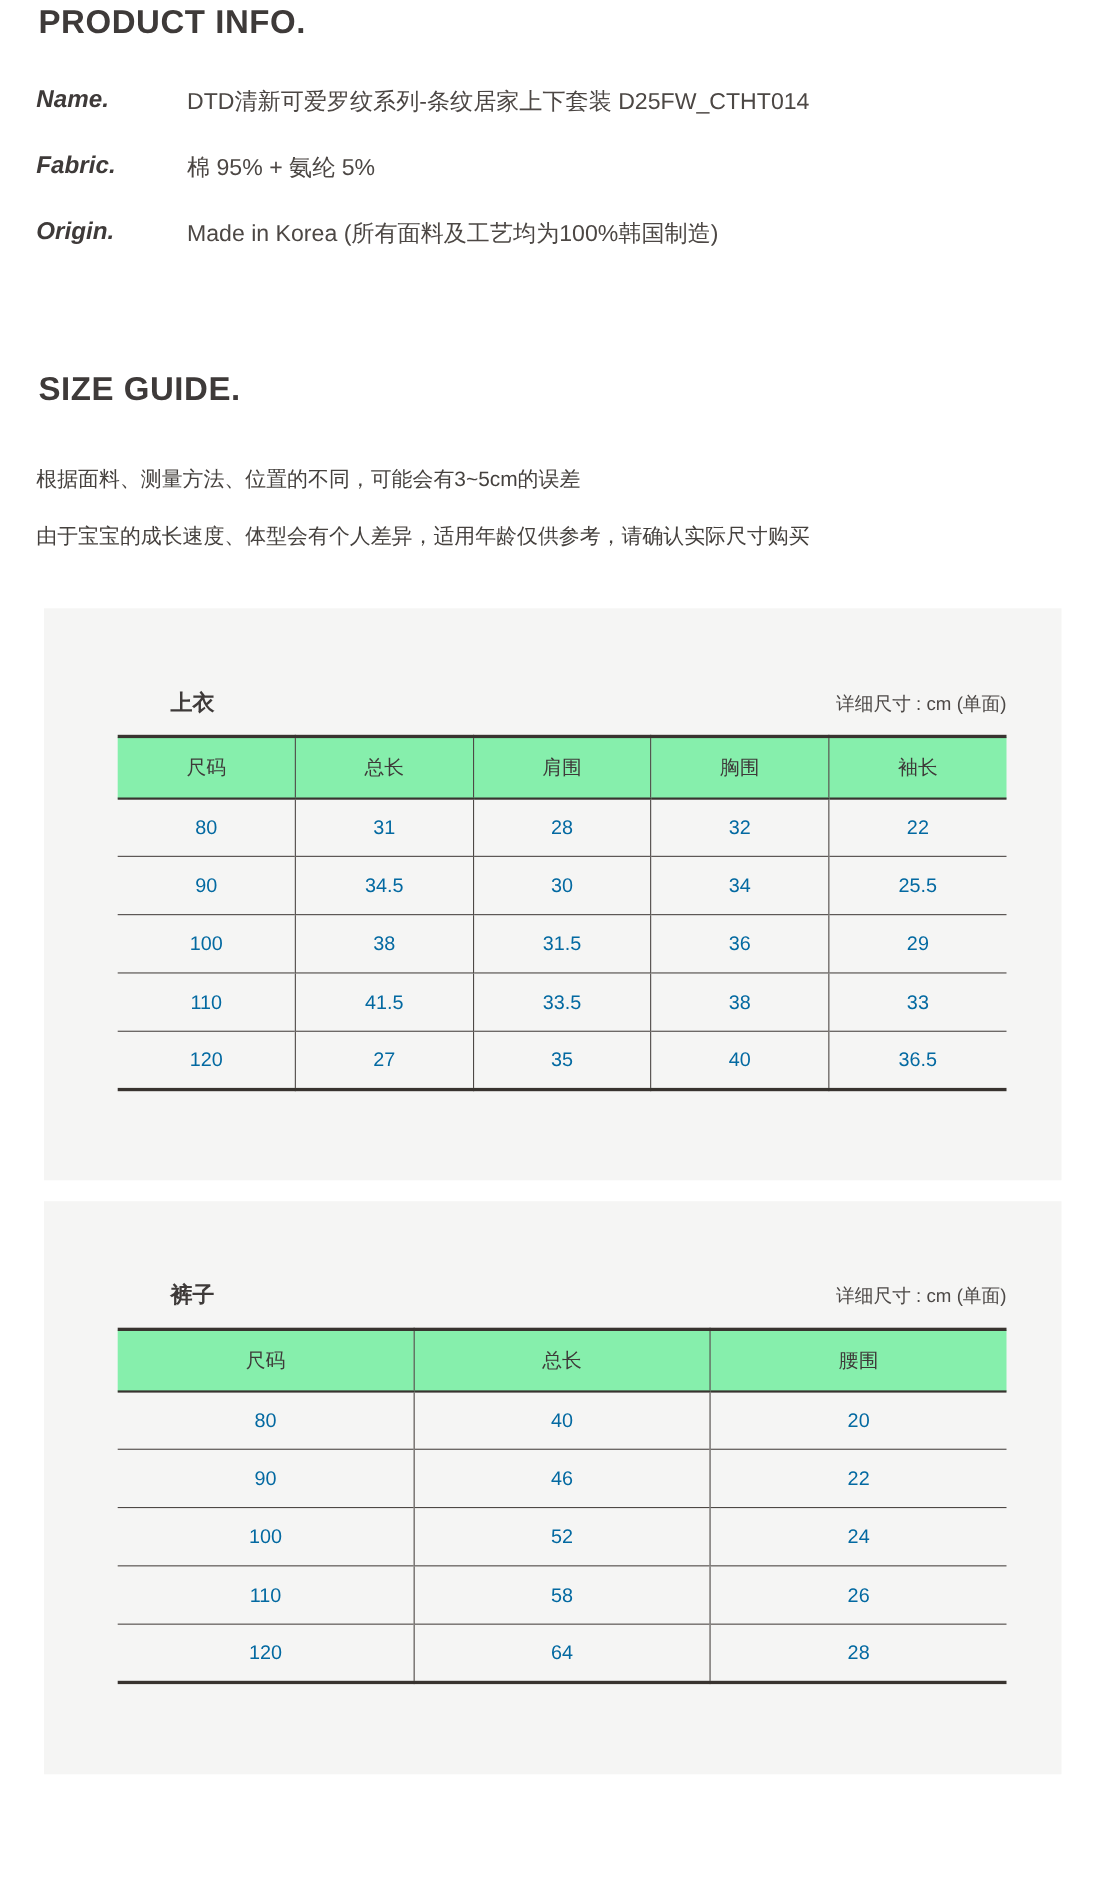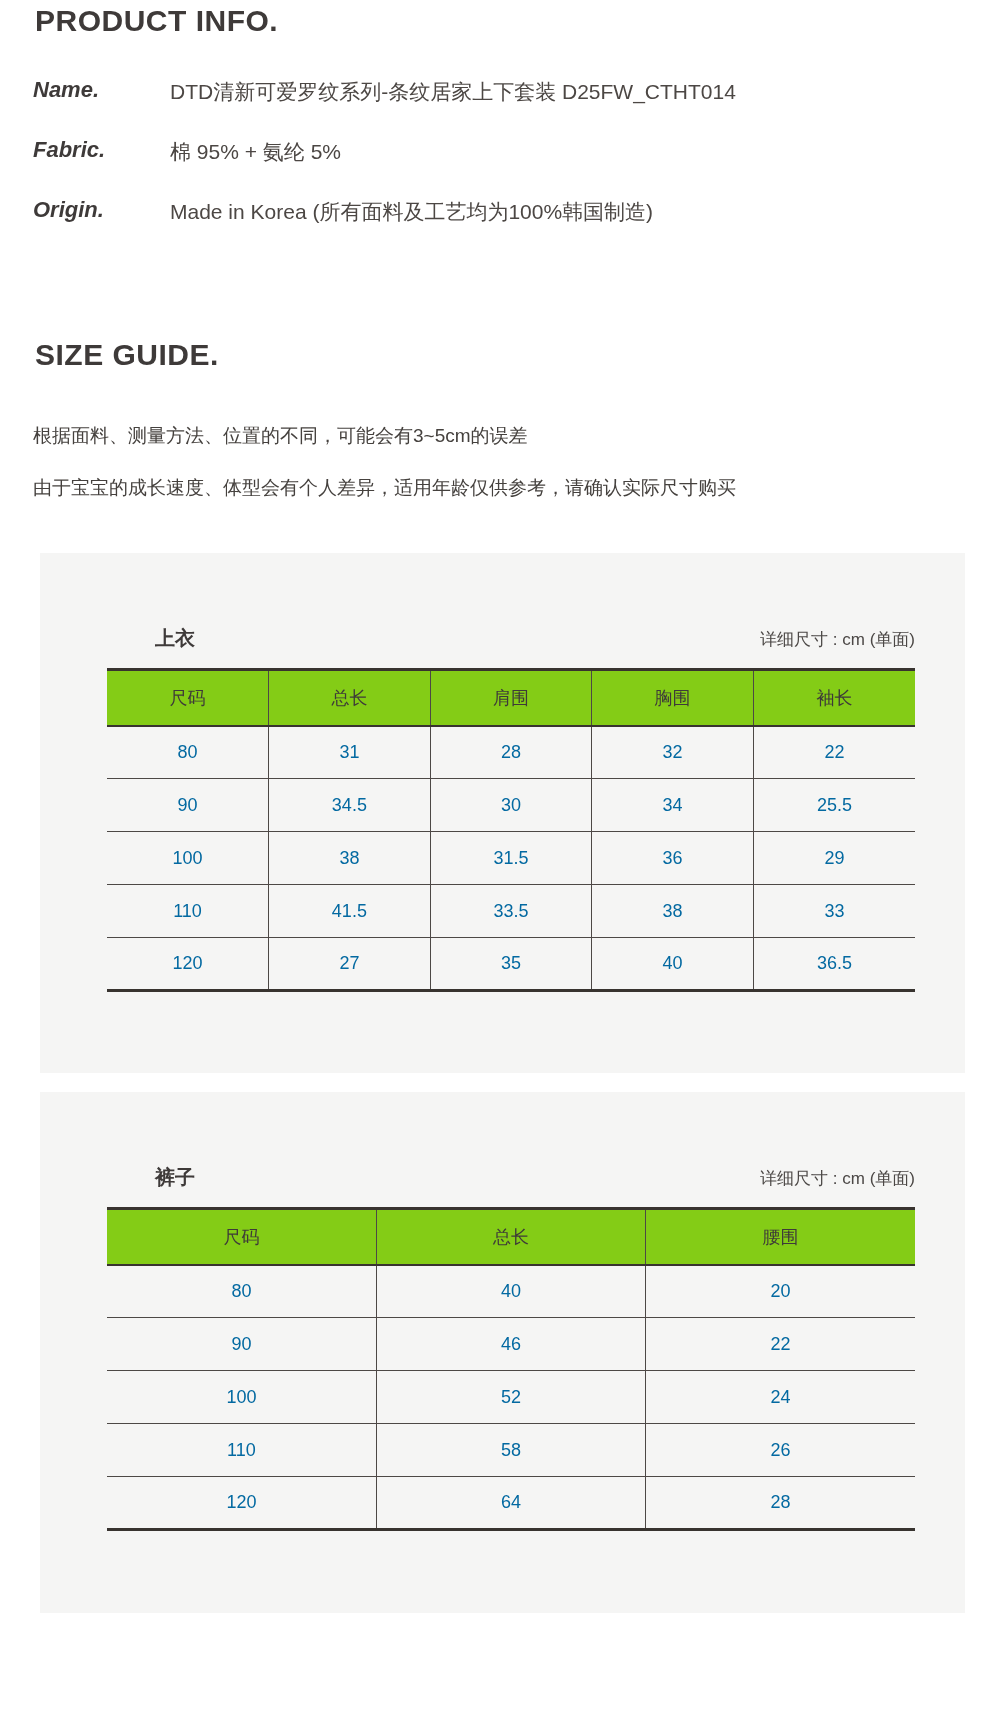--- a/index.html
+++ b/index.html
@@ -48,21 +48,21 @@
   .card-label { font-size:20px; font-weight:bold; color:#3e3a39; }
   .card-hint  { font-size:17px; color:#4c4846; }
 
   table.size-table {
     position:absolute; top:115px; left:67px; width:808px;
     border-collapse:collapse; table-layout:fixed;
     border-top:3px solid #38332f;
     border-bottom:3px solid #38332f;
   }
   table.size-table th {
-    height:56px; background:#84cc16;
+    height:56px; background:#86efac;
     border-bottom:2px solid #38332f;
     font-size:18px; font-weight:normal; color:#3e3a39;
     text-align:center;
   }
   table.size-table td {
     height:53px;
     font-size:18px; color:#0369a1; text-align:center;
     border-top:1px solid #4d4845;
   }
   table.size-table tbody tr:first-child td { border-top:none; }

